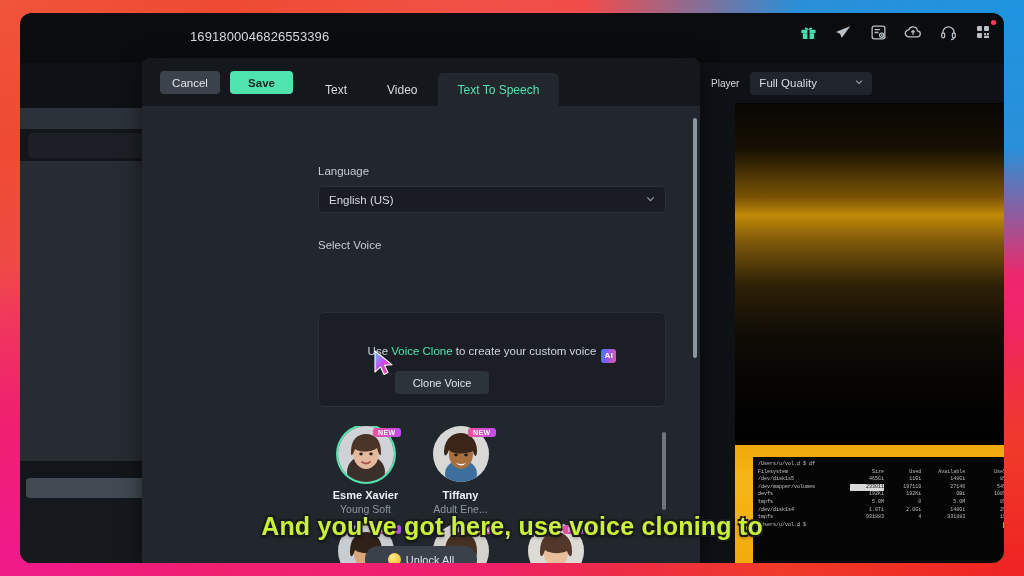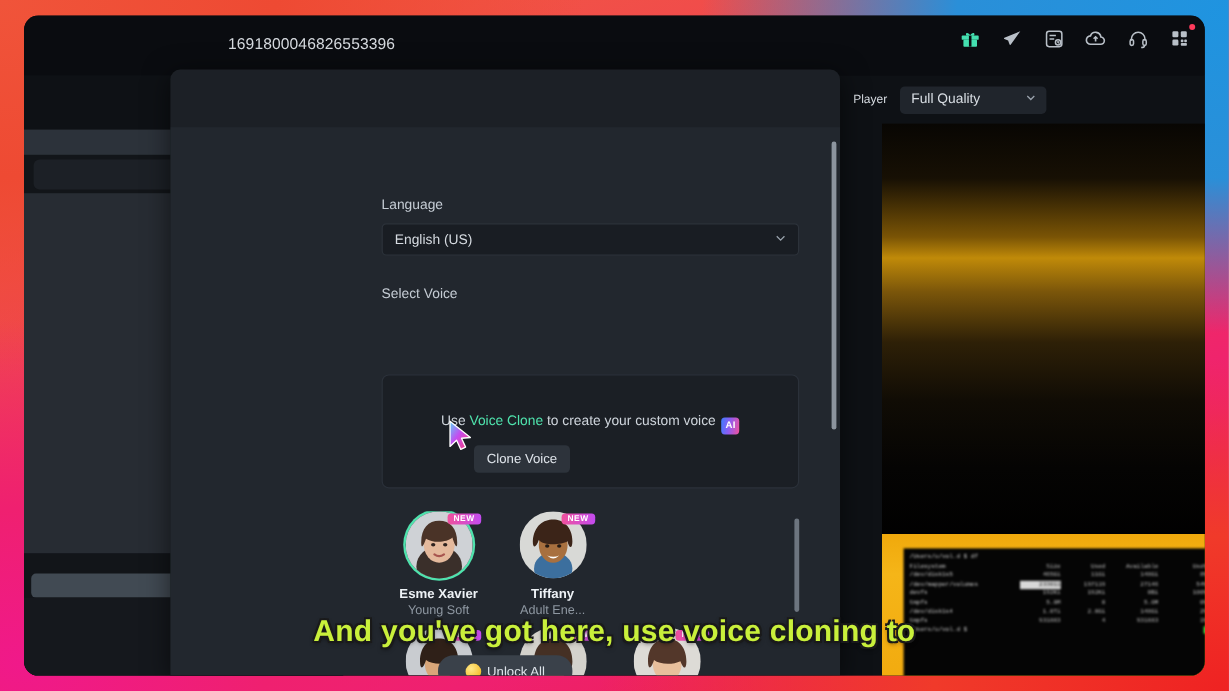--- a/index.html
+++ b/index.html
@@ -182,21 +182,21 @@
     width: 15px; height: 14px;
     border-radius: 3px;
     background: linear-gradient(100deg, #3d7bff 0%, #8e5cf2 45%, #f0519c 100%);
     color: #fff; font-size: 8px; font-weight: bold;
     line-height: 14px; text-align: center;
     letter-spacing: .3px;
   }
   .btn-clone {
     position: absolute;
     left: 253px; top: 265px;
-    width: 80px; height: 23px;
+    width: 94px; height: 23px;
     background: #2d333b; color: #dfe4ea;
     border: none; border-radius: 4px;
     font-size: 11px;
     font-family: "Liberation Sans", sans-serif;
     cursor: pointer;
   }
   .cursor-arrow {
     position: absolute;
     left: 231px; top: 244px;
     width: 22px; height: 28px;
@@ -506,20 +506,29 @@
               <span class="c5"></span>
               <span class="cursor"></span>
             </div>
           </div>
       </div>
     </div>
   </div>
 
   <div class="modal">
 
+    <div class="modal-topbar">
+      <button class="btn-cancel">Cancel</button>
+      <button class="btn-save">Save</button>
+      <div class="tabs">
+        <div class="tab">Text</div>
+        <div class="tab">Video</div>
+        <div class="tab active">Text To Speech</div>
+      </div>
+    </div>
 
     <div class="modal-body">
 
       <div class="field-label" style="left:176px; top:59px;">Language</div>
       <div class="select" style="left:176px; top:80px; width:348px;">
         <span>English (US)</span>
         <span class="chev">
           <svg width="11" height="11" viewBox="0 0 24 24" fill="none" stroke="currentColor" stroke-width="2.4">
             <path d="M5 8.5 12 15.5 19 8.5"></path>
           </svg>

